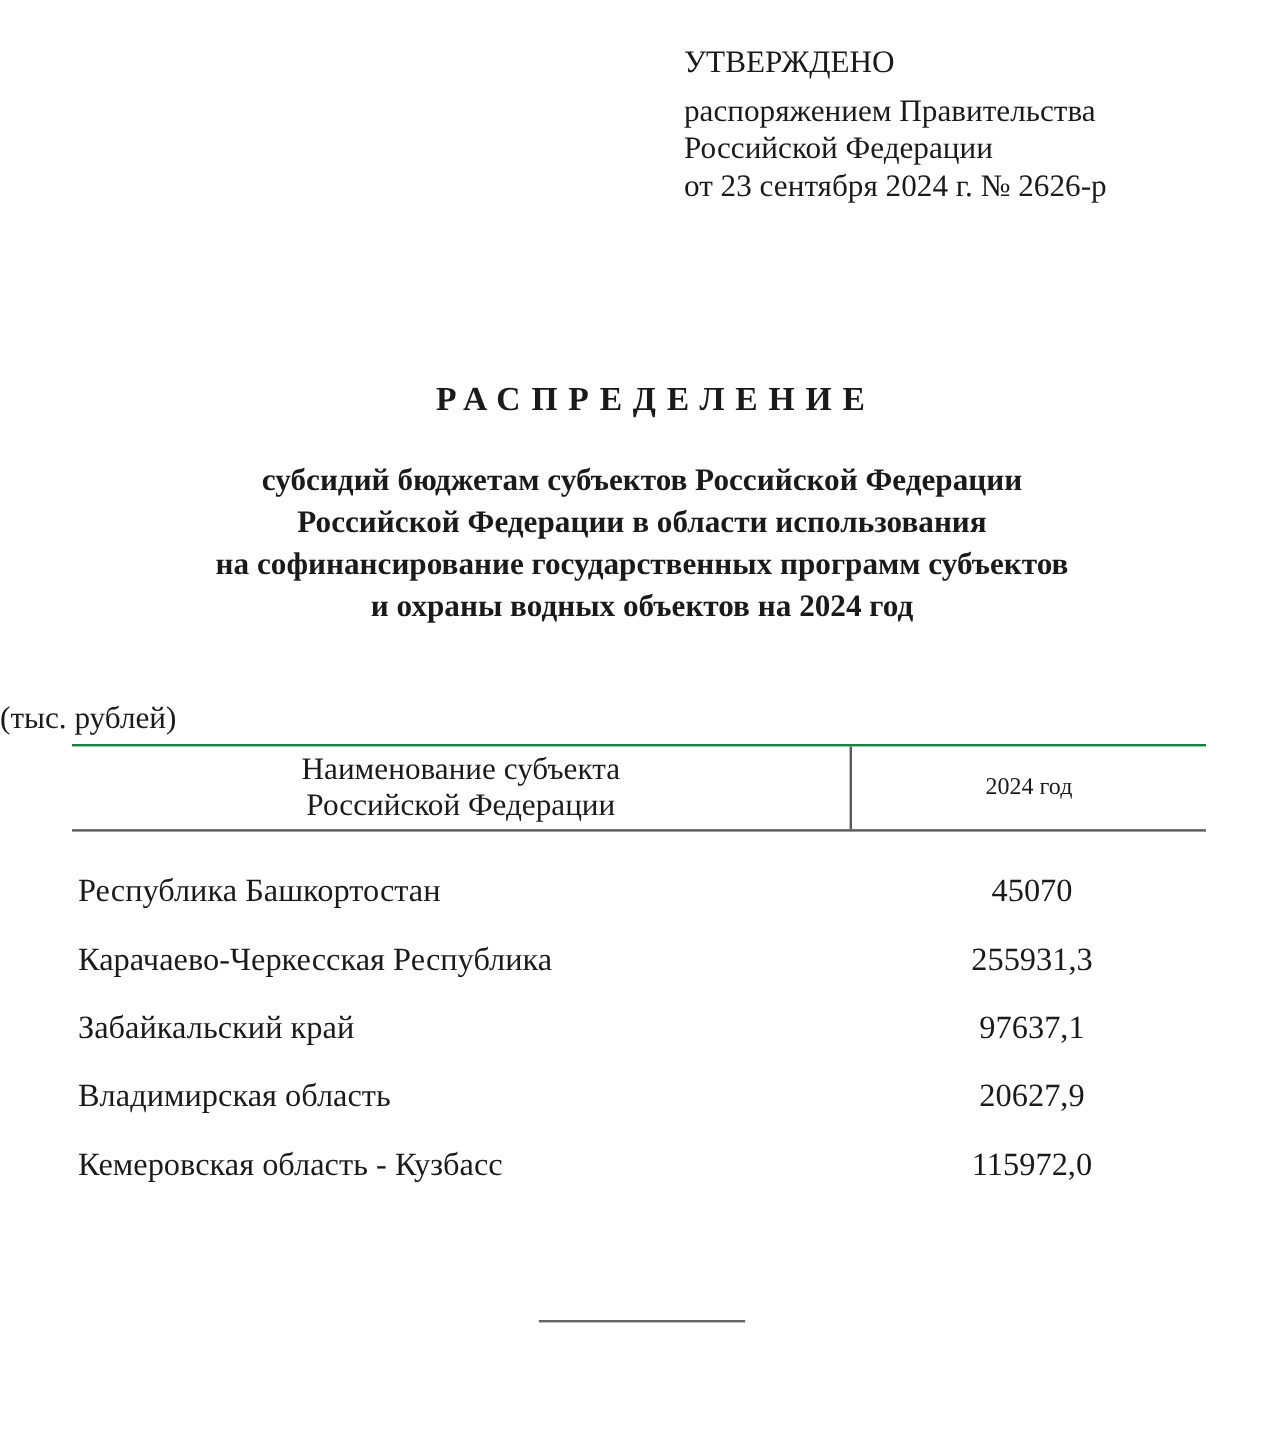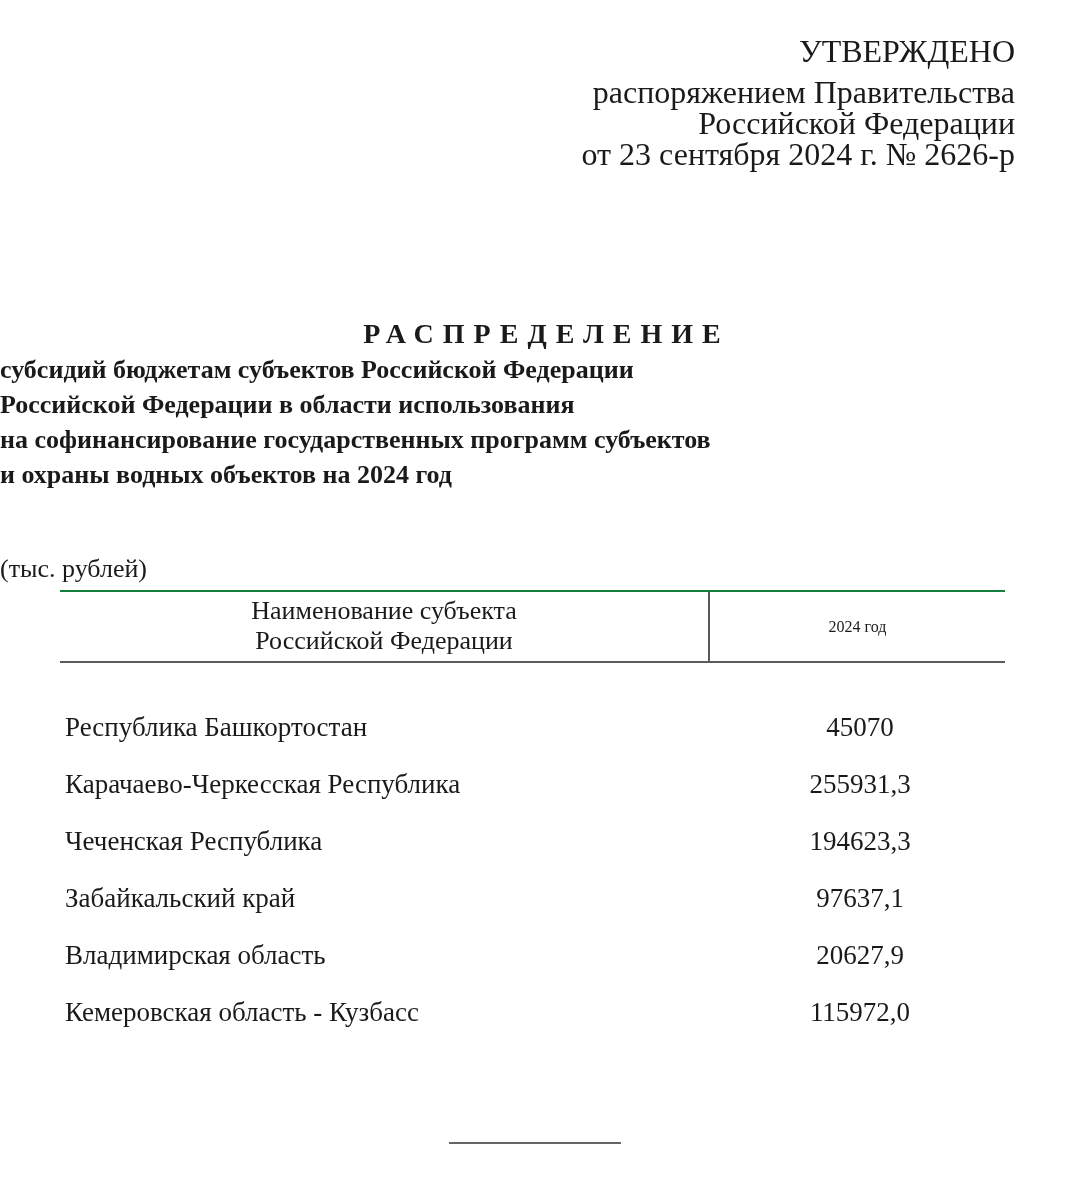--- a/index.html
+++ b/index.html
@@ -14,39 +14,40 @@
     margin: 0 auto;
     background: #ffffff;
     font-family: "Liberation Serif", "DejaVu Serif", serif;
     color: #1a1a1a;
     overflow: hidden;
   }
   
   .approval {
     margin: 36px 55px 0 570px;
     width: 445px;
-    text-align: right;
-    font-size: 32px;
+    text-align: left;
+    font-size: 26px;
     line-height: 31px;
   }
   .approval .first {
     margin-bottom: 10px;
   }
   
   .doc-title {
     margin-top: 148px;
     text-align: center;
     font-weight: bold;
     font-size: 28px;
     letter-spacing: 9px;
     text-indent: 9px; 
     margin-left: 14px;
   }
   .doc-subtitle {
-    margin-top: 2px;
+    margin-top: 32px;
+    text-align: center;
     font-weight: bold;
     font-size: 26px;
     line-height: 35px;
   }
   
   .units-note {
     margin: 62px 65px 0 0;
     text-align: left;
     font-size: 26px;
   }
@@ -65,24 +66,24 @@
     text-align: center;
     font-size: 26px;
     line-height: 30px;
     padding: 4px 0 5px 0;
   }
   .th-year {
     flex: 1;
     display: flex;
     align-items: center;
     justify-content: center;
-    font-size: 16px;
+    font-size: 20px;
   }
   .tbody {
-    padding-top: 36px;
+    padding-top: 21px;
   }
   .row {
     display: flex;
     align-items: center;
     height: 57px;
   }
   .cell-region {
     width: 650px;
     padding-left: 5px;
     font-size: 27px;
@@ -136,24 +137,20 @@
     <div class="tbody">
       <div class="row">
         <div class="cell-region">Республика Башкортостан</div>
         <div class="cell-value">45070</div>
       </div>
       <div class="row">
         <div class="cell-region">Карачаево-Черкесская Республика</div>
         <div class="cell-value">255931,3</div>
       </div>
       <div class="row">
-        <div class="cell-region">Чеченская Республика</div>
-        <div class="cell-value">194623,3</div>
-      </div>
-      <div class="row">
         <div class="cell-region">Забайкальский край</div>
         <div class="cell-value">97637,1</div>
       </div>
       <div class="row">
         <div class="cell-region">Владимирская область</div>
         <div class="cell-value">20627,9</div>
       </div>
       <div class="row">
         <div class="cell-region">Кемеровская область - Кузбасс</div>
         <div class="cell-value">115972,0</div>

